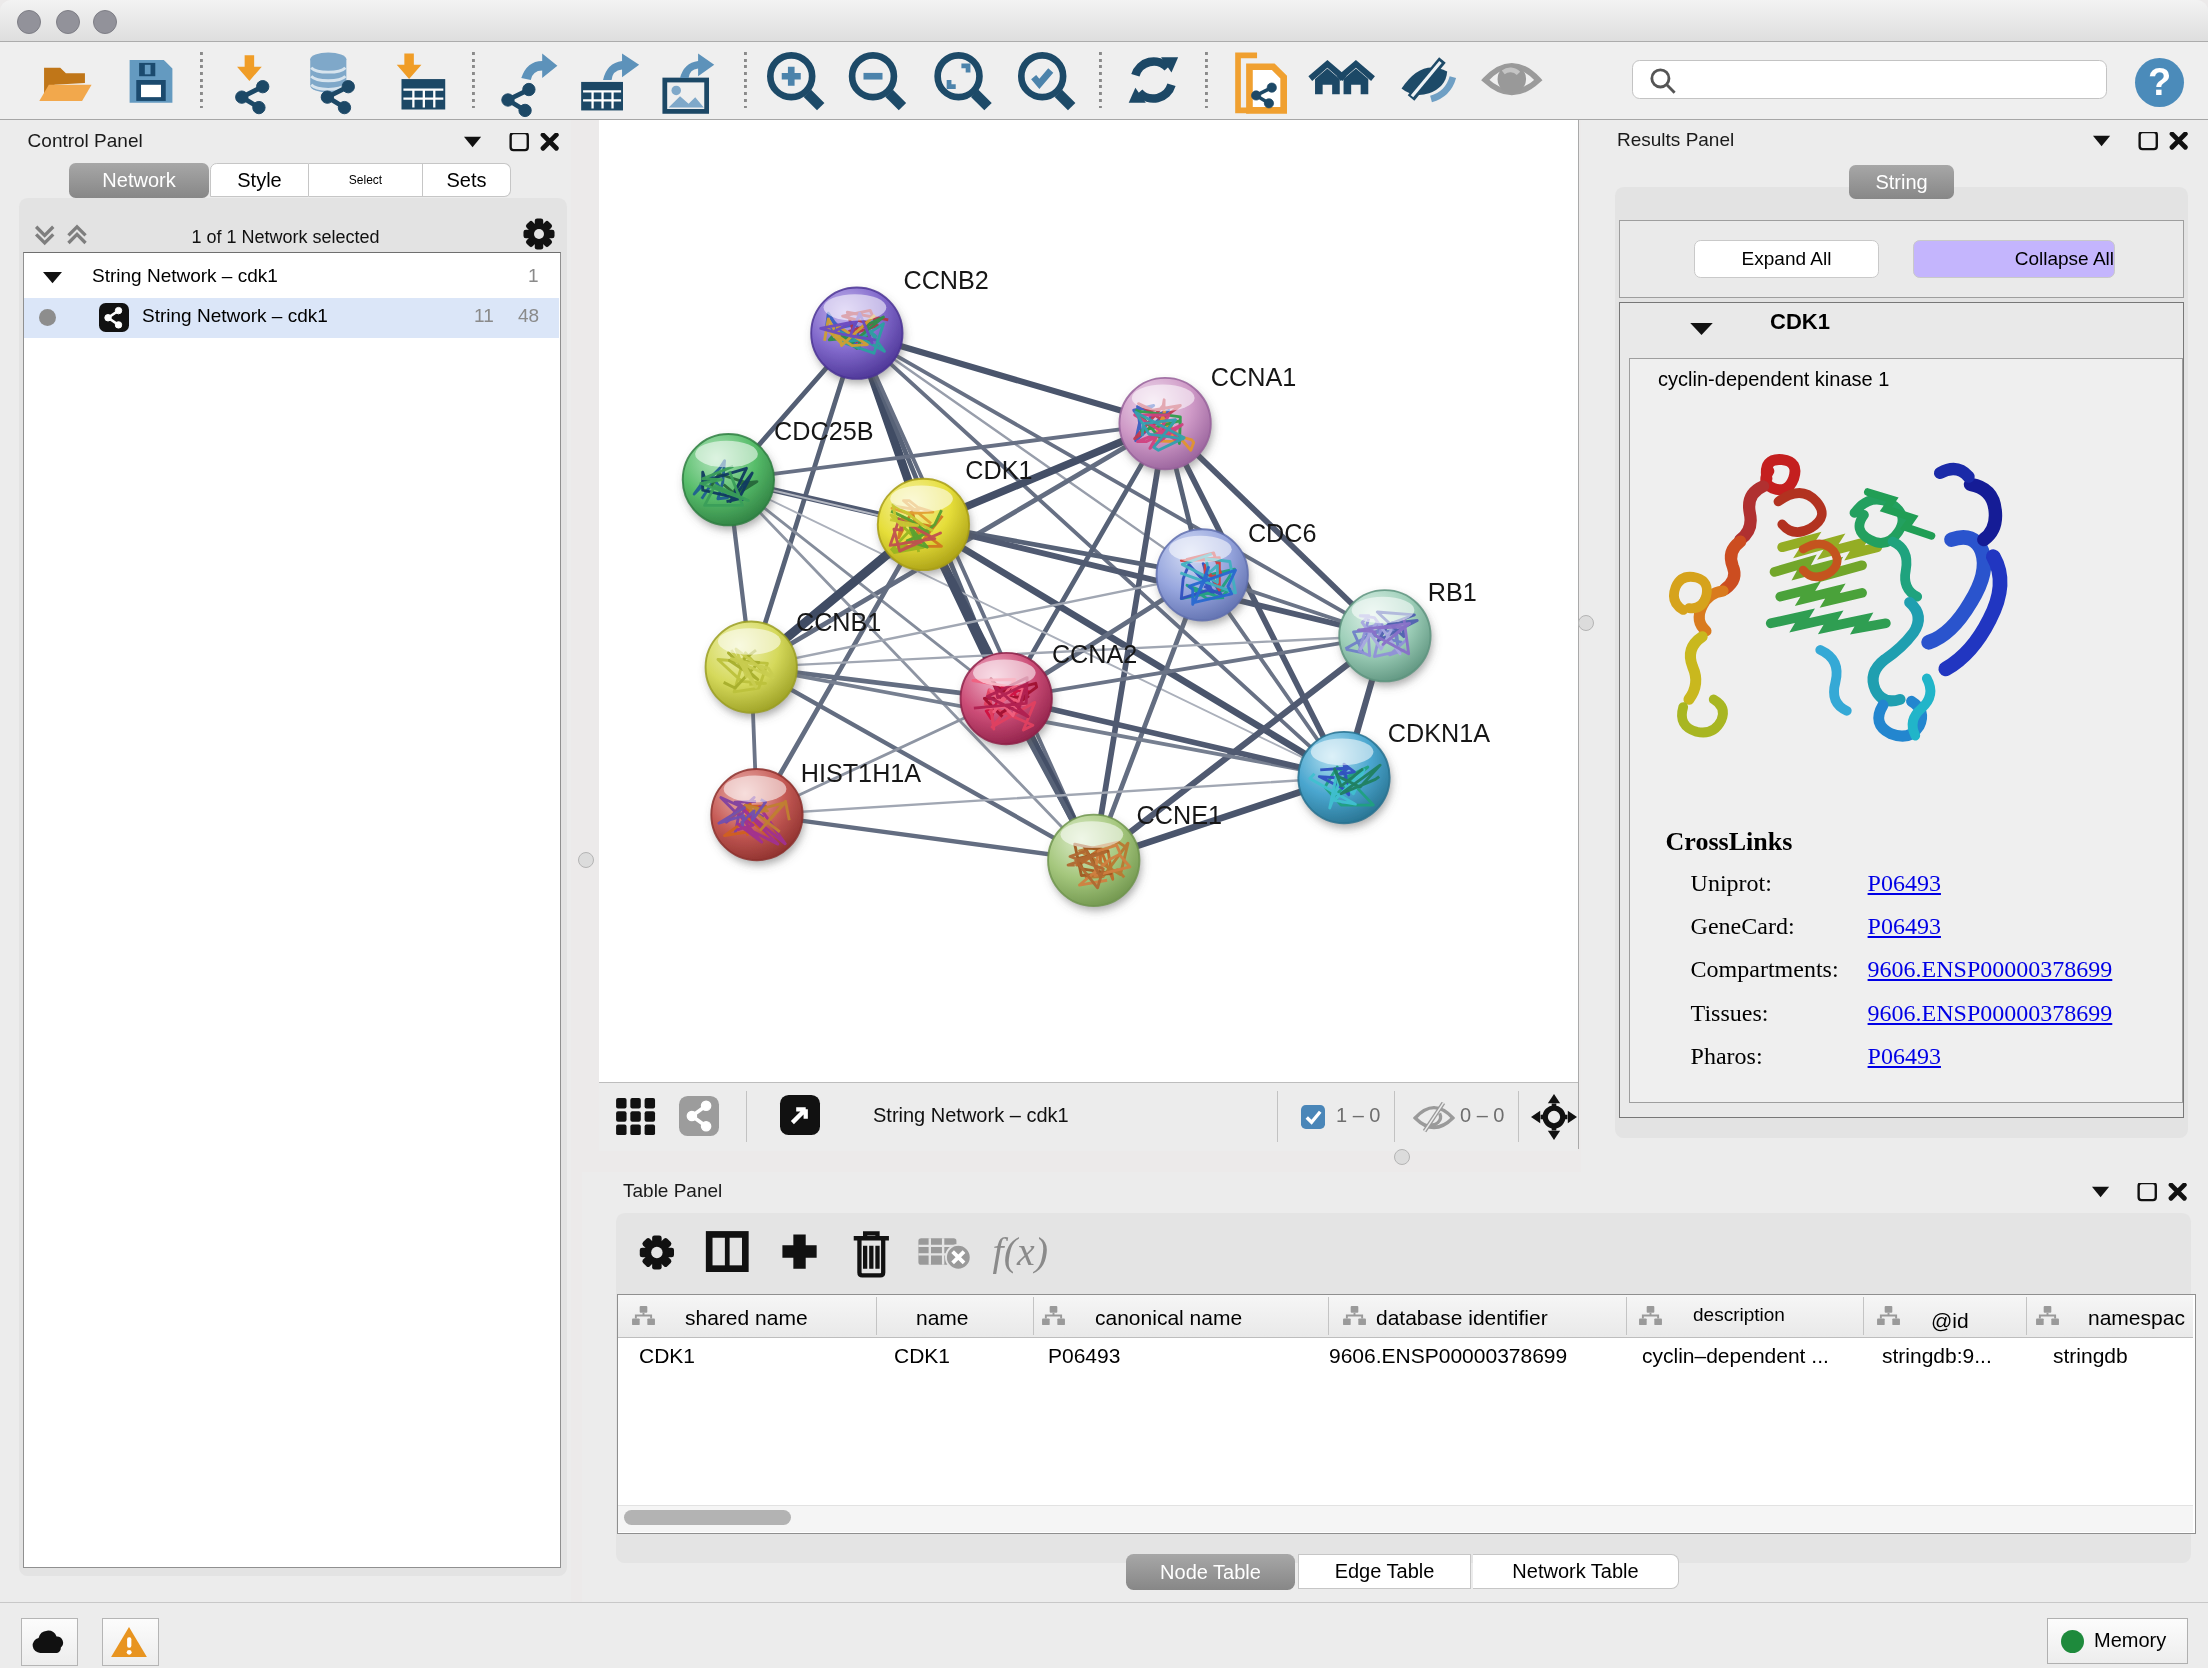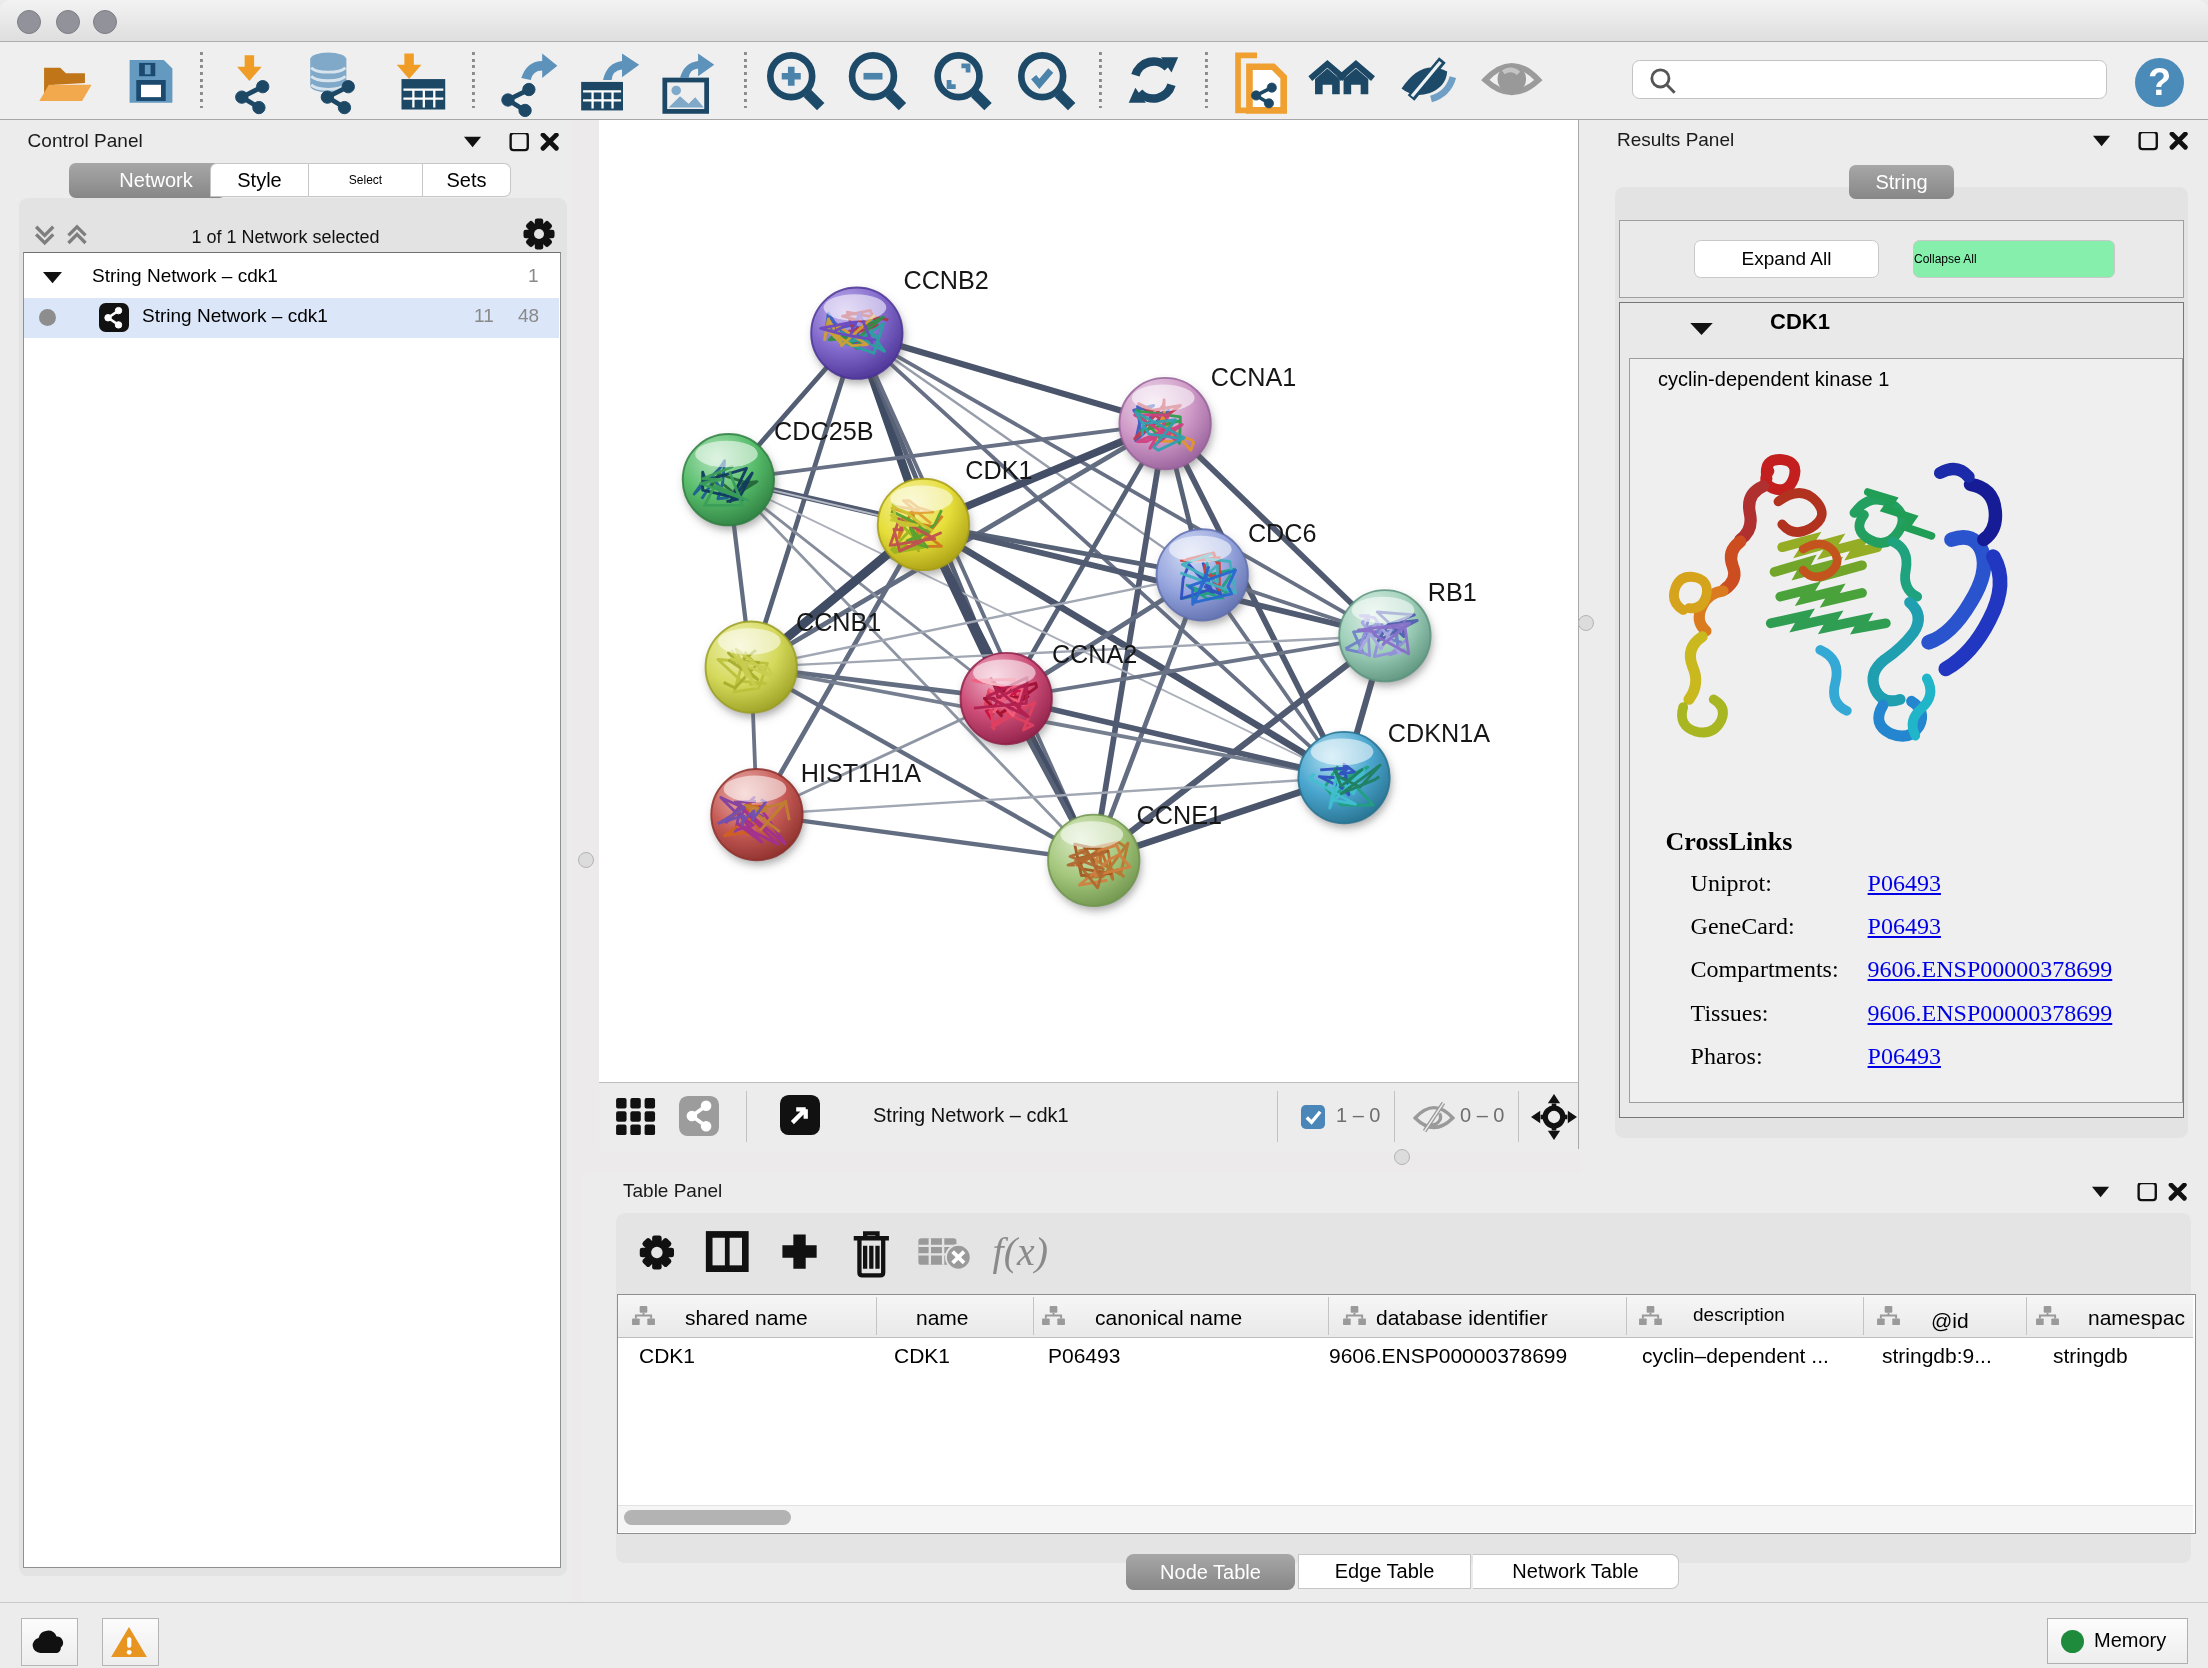--- a/index.html
+++ b/index.html
@@ -184,21 +184,21 @@
   <div class="vsep abs" style="left:1205px;"></div>
   </div>
   <div id="controlpanel" class="abs" style="left:0;top:120px;width:571px;height:1482px;background:#ececec;">
     <div class="abs panelhead" style="left:27.6px;top:9.5px;">Control Panel</div>
     <svg class="abs" style="left:464px;top:13.3px" width="99" height="21" viewBox="0 0 104 22">
       <path d="M0 4 l18 0 -9 11 z" fill="#111"></path>
       <rect x="49" y="0" width="18" height="18" rx="3" fill="none" stroke="#111" stroke-width="2.5"></rect>
       <path d="M83 2 l14 14 M97 2 l-14 14" stroke="#111" stroke-width="5" stroke-linecap="round"></path>
     </svg>
 
-    <div class="abs" style="left:69px;top:43px;width:140px;height:35px;background:linear-gradient(#a7a7a7,#878787);border-radius:6.7px;color:#fff;font-size:20px;text-align:center;line-height:35px;padding-left:17px;">Network</div>
+    <div class="abs" style="left:69px;top:43px;width:140px;height:35px;background:linear-gradient(#a7a7a7,#878787);border-radius:6.7px;color:#fff;font-size:20px;text-align:center;line-height:35px;">Network</div>
     <div class="abs" style="left:210px;top:43px;width:99px;height:34px;background:#fff;border:1px solid #c6c6c6;border-radius:6.7px 0 0 0;box-sizing:border-box;font-size:20px;text-align:center;line-height:32px;">Style</div>
     <div class="abs" style="left:309px;top:43px;width:114px;height:34px;background:#fff;border:1px solid #c6c6c6;border-left:none;box-sizing:border-box;font-size:12px;text-align:center;line-height:32px;">Select</div>
     <div class="abs" style="left:423px;top:43px;width:88px;height:34px;background:#fff;border:1px solid #c6c6c6;border-left:none;border-radius:0 6.7px 6.7px 0;box-sizing:border-box;font-size:20px;text-align:center;line-height:32px;">Sets</div>
 
     <div class="abs" style="left:19px;top:78px;width:548px;height:1378px;background:#e3e3e3;border-radius:8.6px;"></div>
 
     <svg class="abs" style="left:34px;top:103px" width="67" height="28.5" viewBox="0 0 70 30">
       <g stroke="#7e7e7e" stroke-width="3.5" fill="none">
         <path d="M2 4 l9 9 9-9 M2 12 l9 9 9-9"></path>
         <path d="M36 13 l9 -9 9 9 M36 21 l9 -9 9 9"></path>
@@ -607,21 +607,21 @@
     <svg class="abs" style="left:512px;top:12.4px" width="99" height="21" viewBox="0 0 104 22">
       <path d="M0 4 l18 0 -9 11 z" fill="#111"></path>
       <rect x="49" y="0" width="18" height="18" rx="3" fill="none" stroke="#111" stroke-width="2.5"></rect>
       <path d="M83 2 l14 14 M97 2 l-14 14" stroke="#111" stroke-width="5" stroke-linecap="round"></path>
     </svg>
     <div class="abs" style="left:34px;top:67px;width:573px;height:951px;background:#e3e3e3;border-radius:8.6px;"></div>
     <div class="abs" style="left:268px;top:45px;width:105px;height:34px;background:linear-gradient(#a7a7a7,#878787);border-radius:6.7px;color:#fff;font-size:20px;text-align:center;line-height:34px;">String</div>
 
     <div class="abs" style="left:38px;top:100px;width:565px;height:78px;border:1px solid #9e9e9e;background:#eaeaea;box-sizing:border-box;">
       <div class="abs" style="left:74px;top:19px;width:185px;height:38px;background:#fff;border:1px solid #c9c9c9;border-radius:6.7px;box-sizing:border-box;font-size:19px;text-align:center;line-height:36px;">Expand All</div>
-      <div class="abs" style="left:293px;top:19px;width:202px;height:38px;background:#86efac;border:1px solid #c9c9c9;border-radius:6.7px;box-sizing:border-box;font-size:12px;text-align:left;line-height:36px;">Collapse All</div>
+      <div class="abs" style="left:293px;top:19px;width:202px;height:38px;background:#c4b5fd;border:1px solid #c9c9c9;border-radius:6.7px;box-sizing:border-box;font-size:19px;text-align:right;line-height:36px;">Collapse All</div>
     </div>
 
     <div class="abs" style="left:38px;top:182px;width:565px;height:816px;border:1px solid #777;background:#e9e9e9;box-sizing:border-box;">
       <svg class="abs" style="left:69px;top:18px" width="25" height="15" viewBox="0 0 26 16">
           <path d="M1 2 l24 0 -12 13 z" fill="#111"></path>
         </svg>
       <div class="abs" style="left:150px;top:5.7px;font-size:22px;font-weight:bold;">CDK1</div>
       <div class="abs" style="left:8.6px;top:55px;width:554px;height:745px;border:1px solid #9e9e9e;background:#efefef;box-sizing:border-box;">
         <div class="abs" style="left:28.5px;top:8.6px;font-size:20px;">cyclin-dependent kinase 1</div>
         <svg class="abs" style="left:38px;top:91px" width="371" height="319" viewBox="0 0 390 335">

